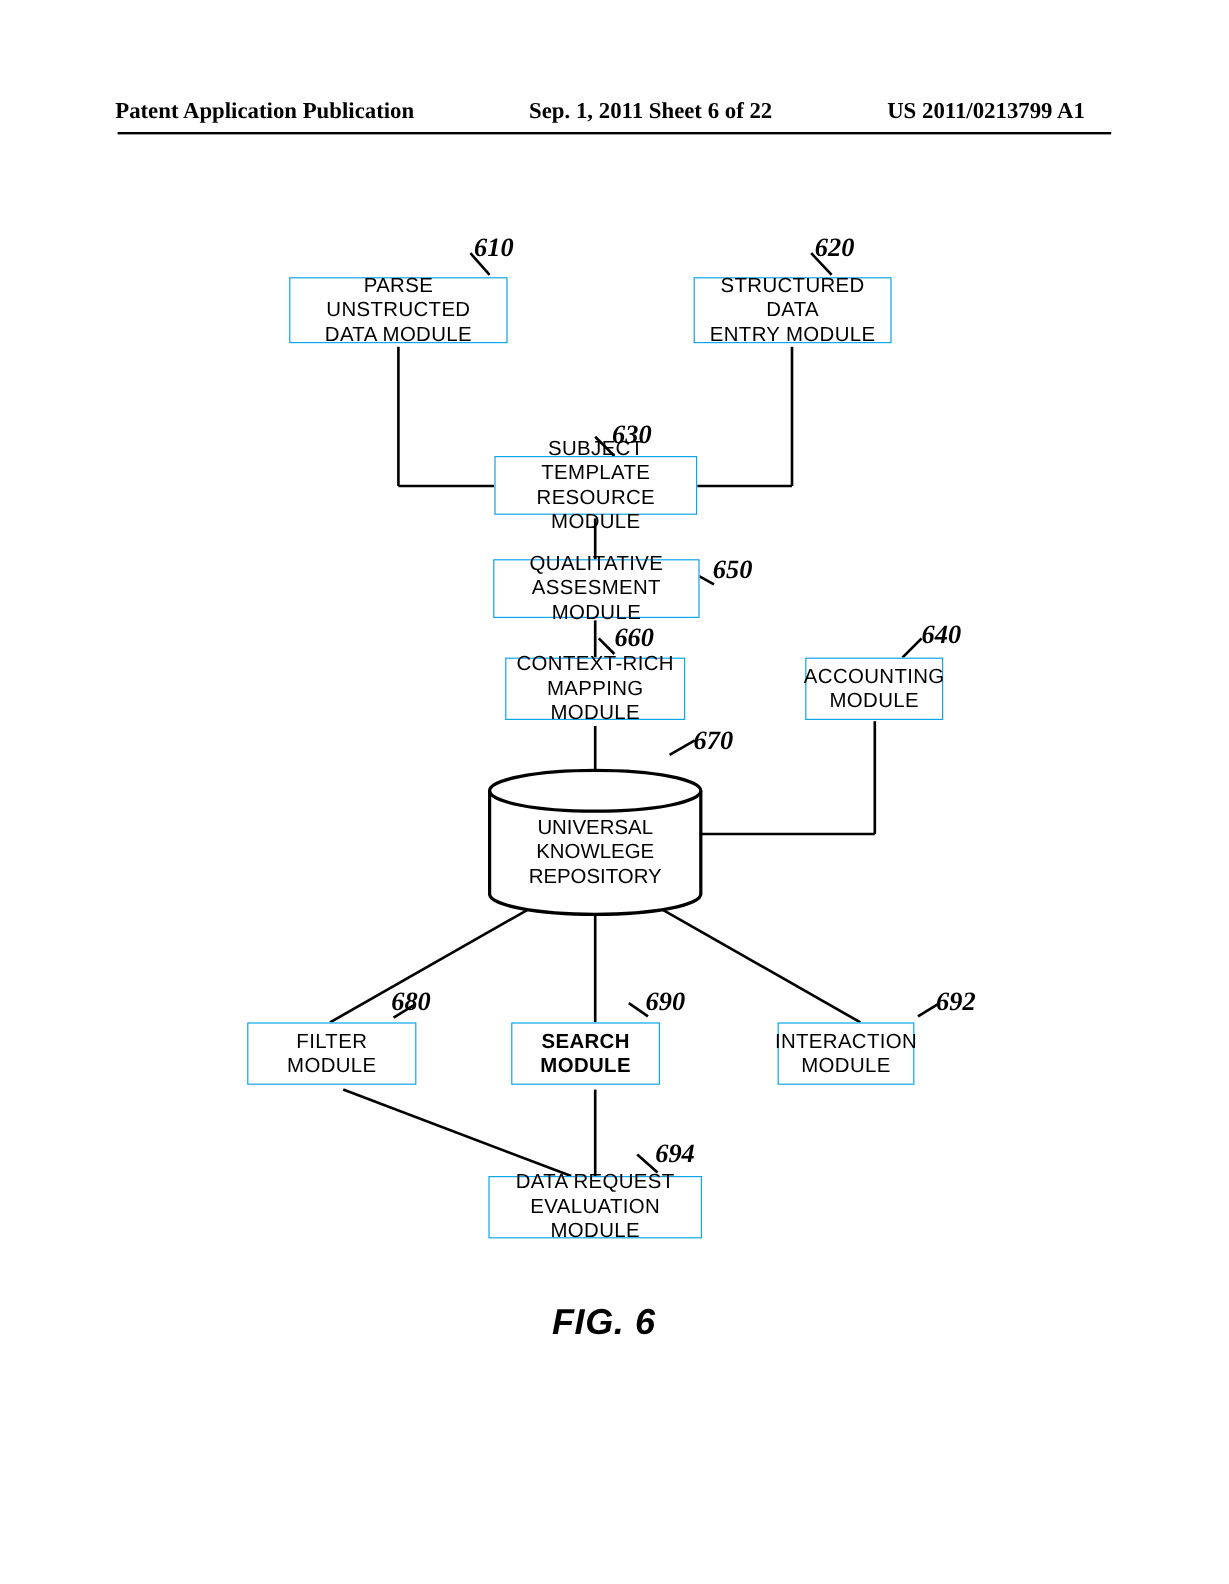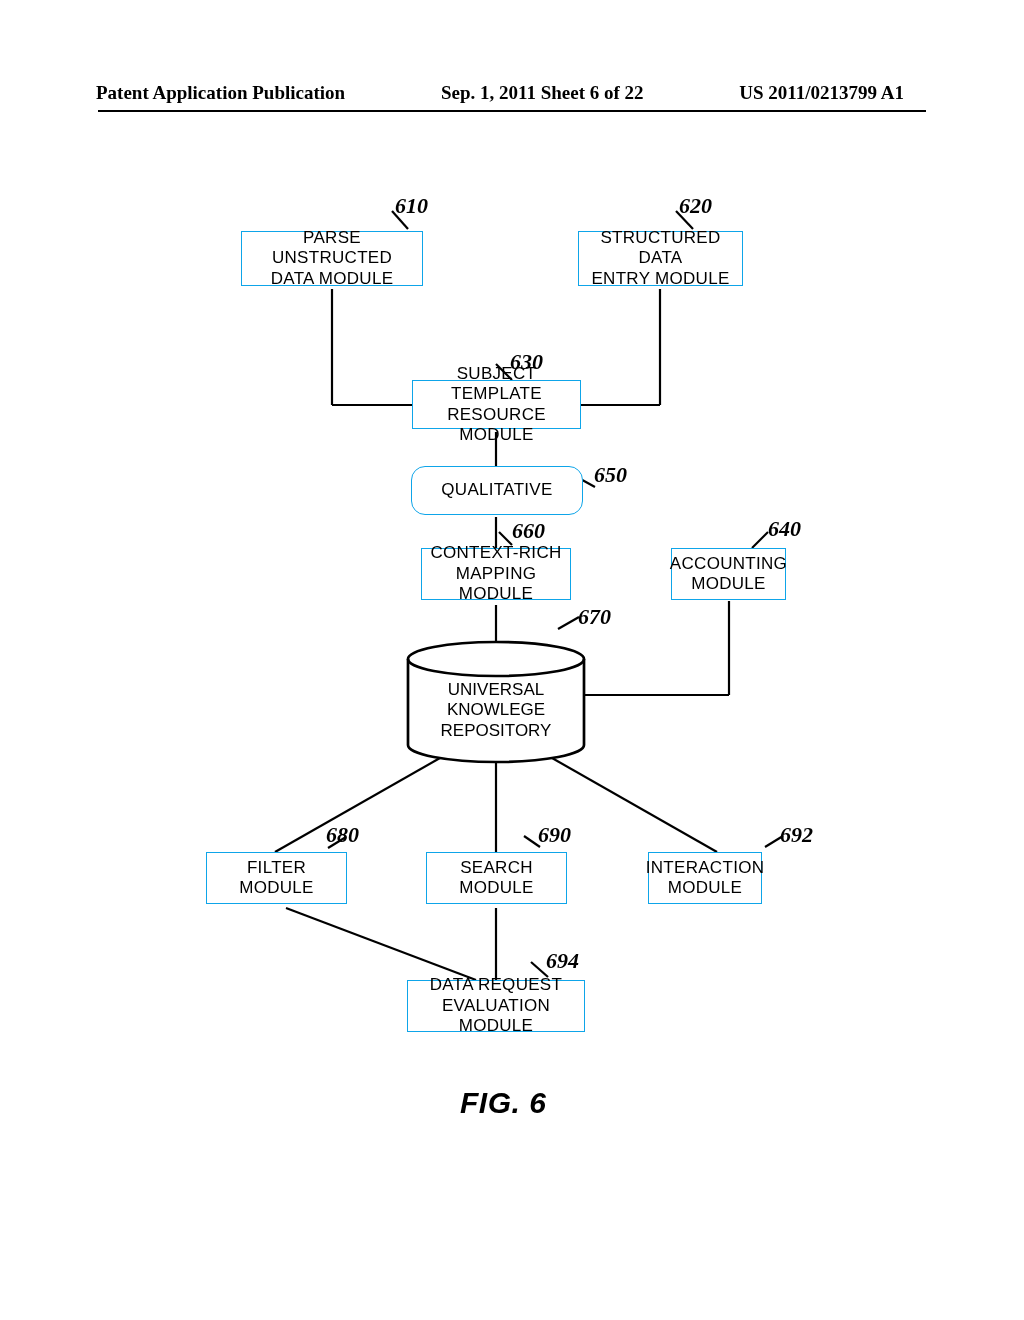--- a/index.html
+++ b/index.html
@@ -136,23 +136,24 @@
   </div>
 </div>
 
 <div class="module" style="left:412px; top:380px; width:169px; height:49px;">
   <div>
     <div>SUBJECT TEMPLATE</div>
     <div>RESOURCE MODULE</div>
   </div>
 </div>
 
-<div class="module" style="left:411px; top:466px; width:172px; height:49px;border-radius:14px;">
+<div class="module" style="left:411px; top:466px; width:172px; height:49px;">
   <div>
     <div>QUALITATIVE</div>
+    <div>ASSESMENT MODULE</div>
   </div>
 </div>
 
 <div class="module" style="left:421px; top:548px; width:150px; height:52px;">
   <div>
     <div>CONTEXT-RICH</div>
     <div>MAPPING MODULE</div>
   </div>
 </div>
 
@@ -168,21 +169,21 @@
   <div>REPOSITORY</div>
 </div>
 
 <div class="module" style="left:206px; top:852px; width:141px; height:52px;">
   <div>
     <div>FILTER</div>
     <div>MODULE</div>
   </div>
 </div>
 
-<div class="module" style="left:426px; top:852px; width:141px; height:52px;">
+<div class="module" style="left:426px; top:852px; width:124px; height:52px;font-weight:bold;">
   <div>
     <div>SEARCH</div>
     <div>MODULE</div>
   </div>
 </div>
 
 <div class="module" style="left:648px; top:852px; width:114px; height:52px;">
   <div>
     <div>INTERACTION</div>
     <div>MODULE</div>

